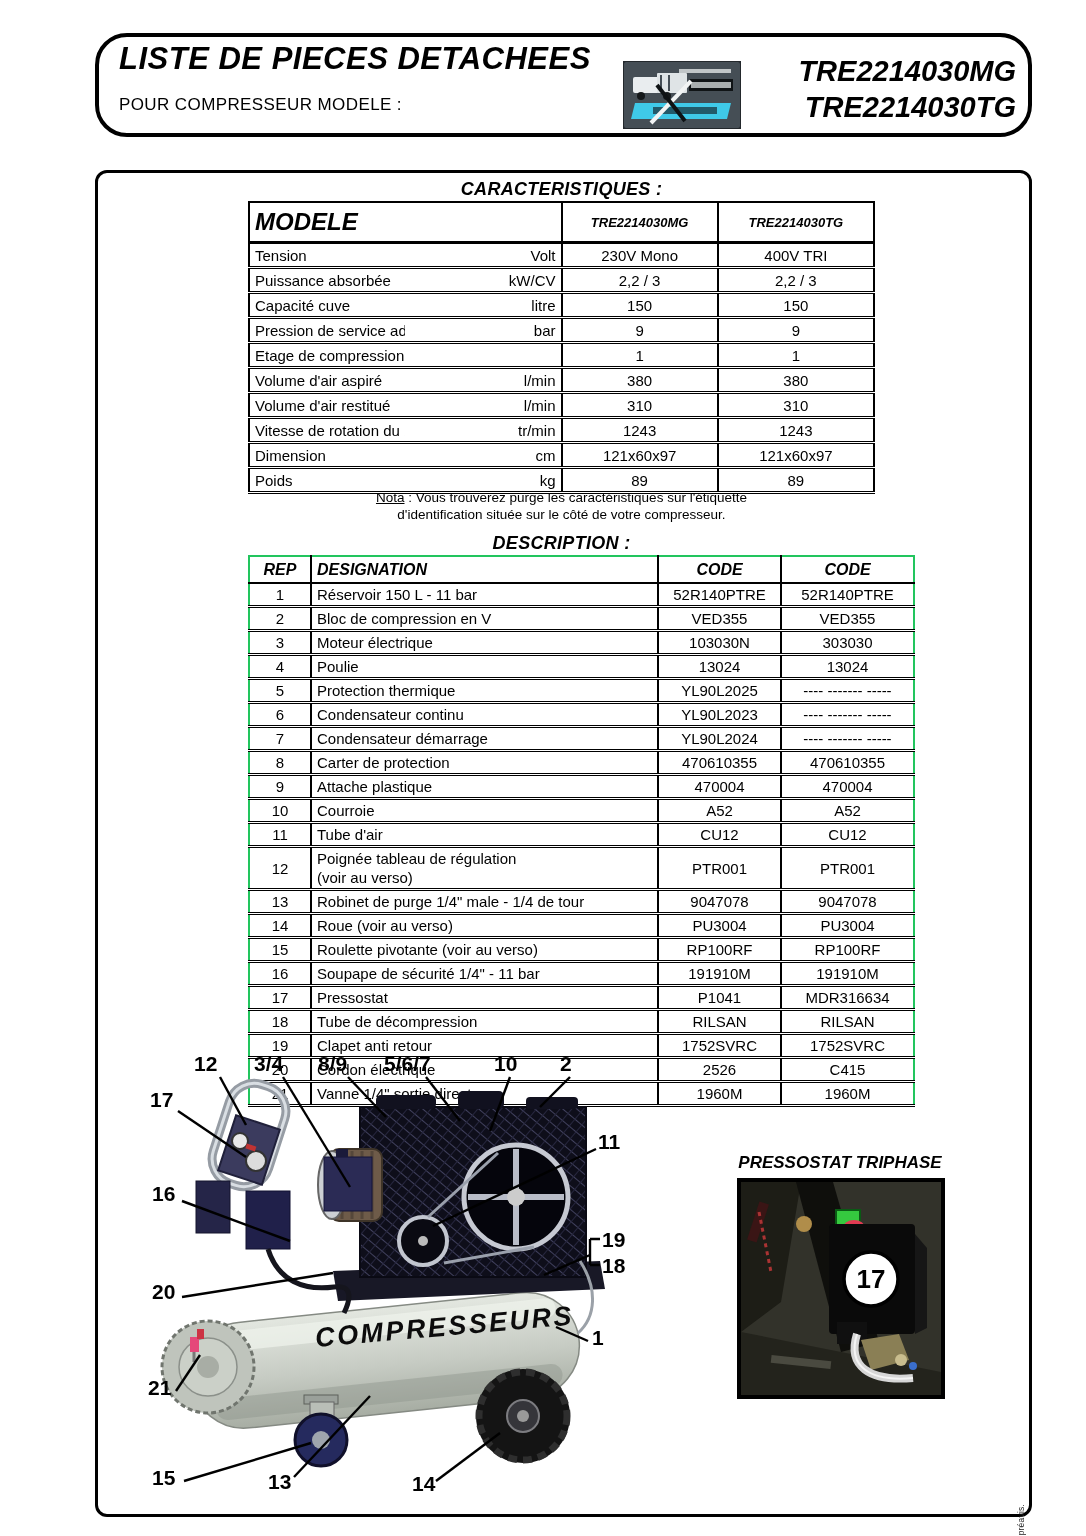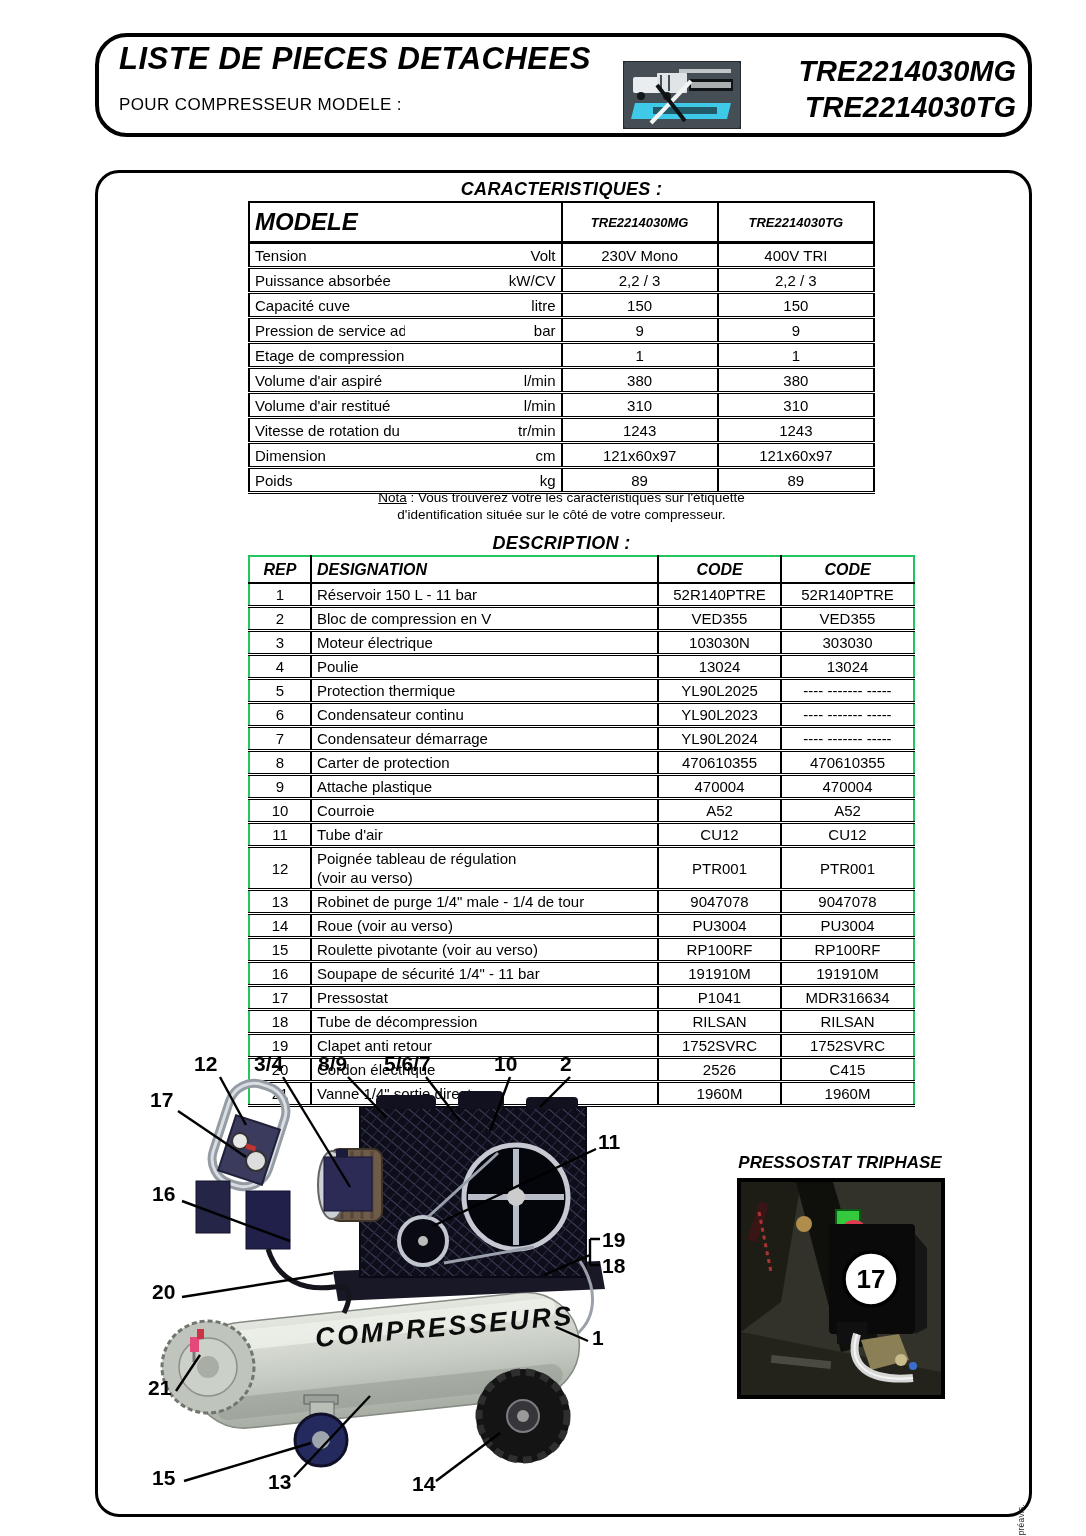--- a/index.html
+++ b/index.html
@@ -11,21 +11,21 @@
               border:4px solid #000;border-radius:32px;background:#fff;}
   .doc-title{position:absolute;left:20px;top:4px;font-size:31px;font-weight:bold;
              font-style:italic;letter-spacing:.5px;white-space:nowrap;}
   .doc-subtitle{position:absolute;left:20px;top:58px;font-size:17px;letter-spacing:.4px;white-space:nowrap;}
   .logo{position:absolute;left:524px;top:24px;width:118px;height:68px;}
   .models{position:absolute;right:12px;top:16px;text-align:right;font-size:29px;
           font-weight:bold;font-style:italic;line-height:36px;white-space:nowrap;}
 
   
   .main-box{position:absolute;left:95px;top:170px;width:931px;height:1341px;
-            border:3px solid #000;border-radius:24px;background:#fff;}
+            border:3px solid #000;border-radius:12px;background:#fff;}
 
   .sec-title{position:absolute;left:150px;width:627px;text-align:center;
              font-size:18px;font-weight:bold;font-style:italic;letter-spacing:.3px;}
   .car-title{top:6px;}
   .desc-title{top:360px;}
 
   
   table{border-collapse:collapse;table-layout:fixed;font-size:15px;}
   .spec{position:absolute;left:150px;top:28px;width:627px;border:2px solid #000;}
   .spec th,.spec td{border-bottom:3px double #000;padding:1px 5px;overflow:hidden;white-space:nowrap;}
@@ -183,21 +183,21 @@
           <tr>
             <td class="c-label">Poids</td>
             <td class="c-unit">kg</td>
             <td class="c-mg">89</td>
             <td class="c-tg">89</td>
           </tr>
         </tbody>
     </table>
 
     <div class="nota">
-      <span class="nota-word">Nota</span><span> : Vous trouverez votre les caractéristiques sur l'étiquette</span><br>
+      <span class="nota-word">Nota</span><span> : Vous trouverez purge les caractéristiques sur l'étiquette</span><br>
       <span>d'identification située sur le côté de votre compresseur.</span>
     </div>
 
     <div class="sec-title desc-title">DESCRIPTION :</div>
 
     <table class="parts">
       <thead>
         <tr>
           <th class="h-rep">REP</th>
           <th class="h-designation">DESIGNATION</th>

